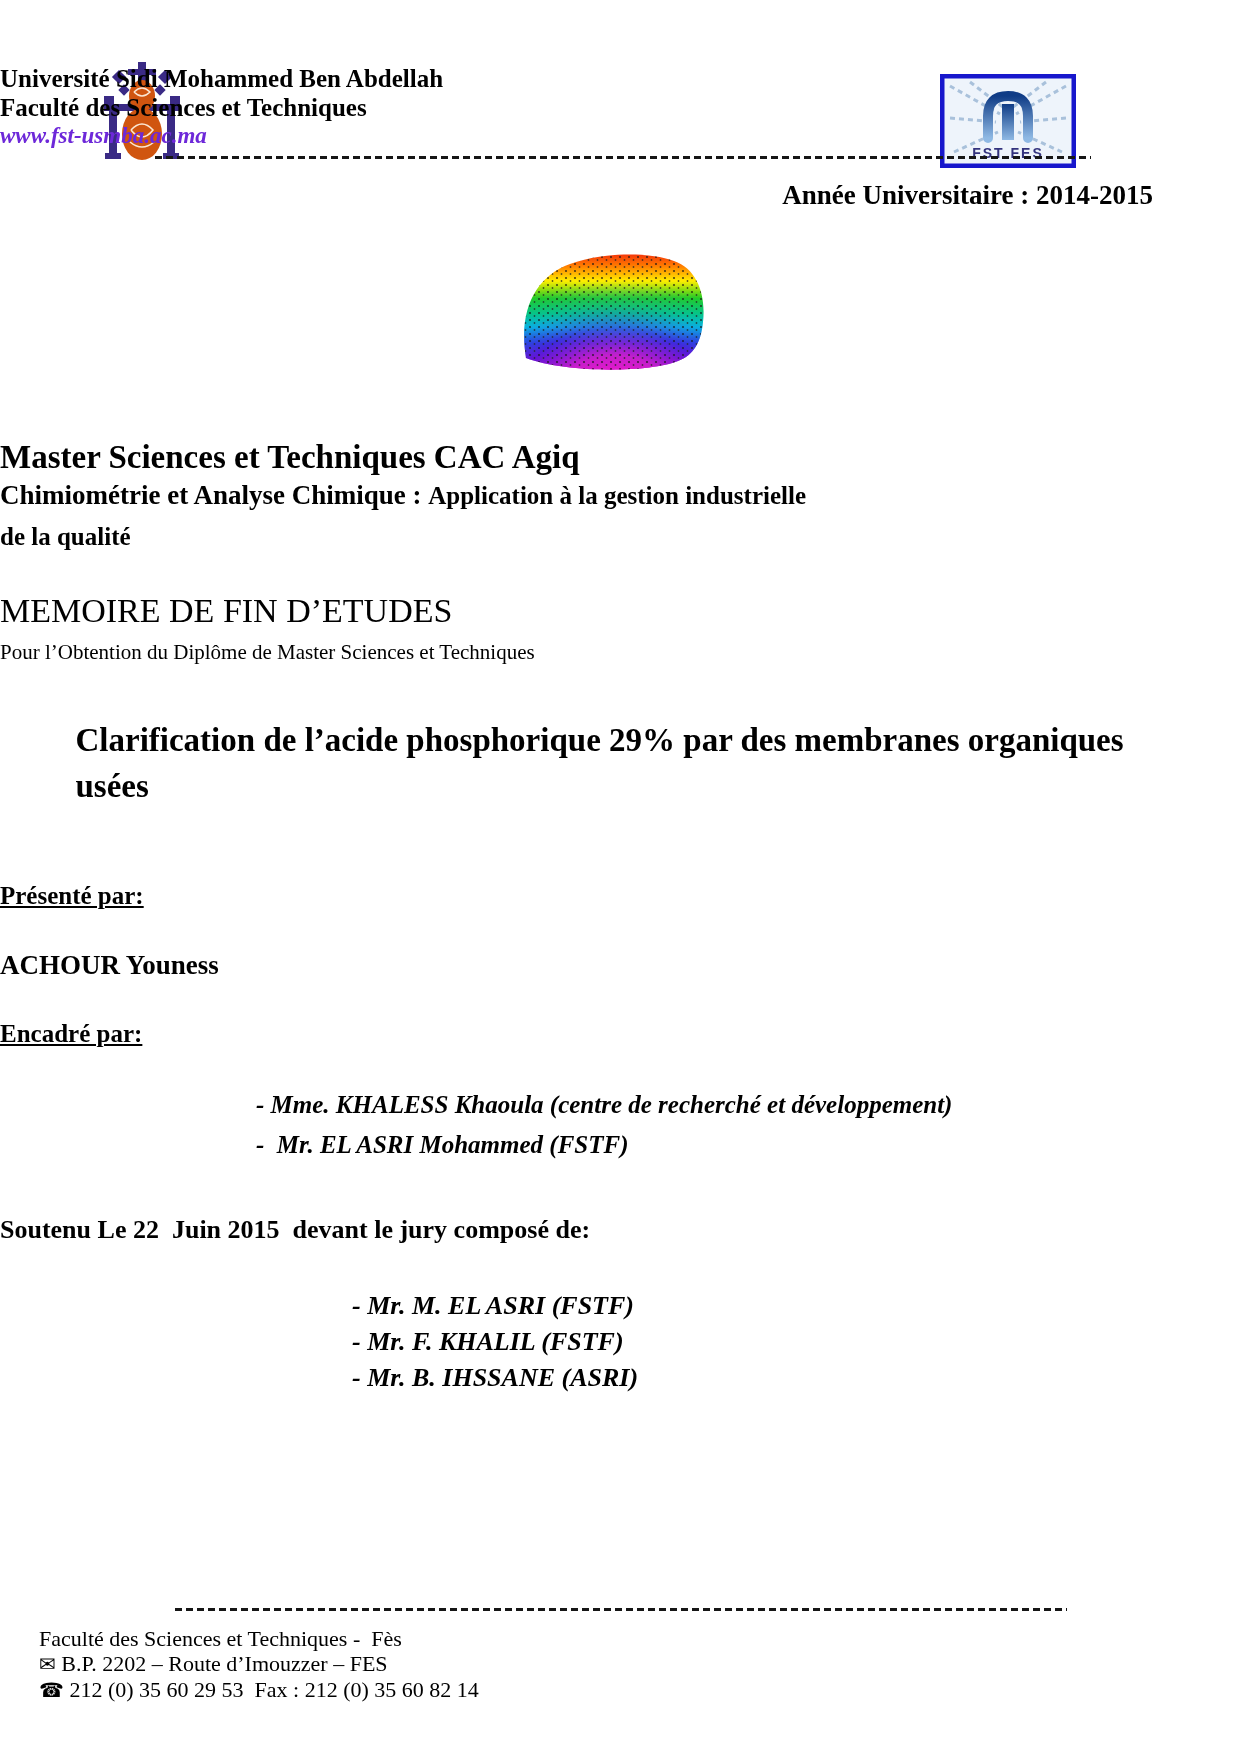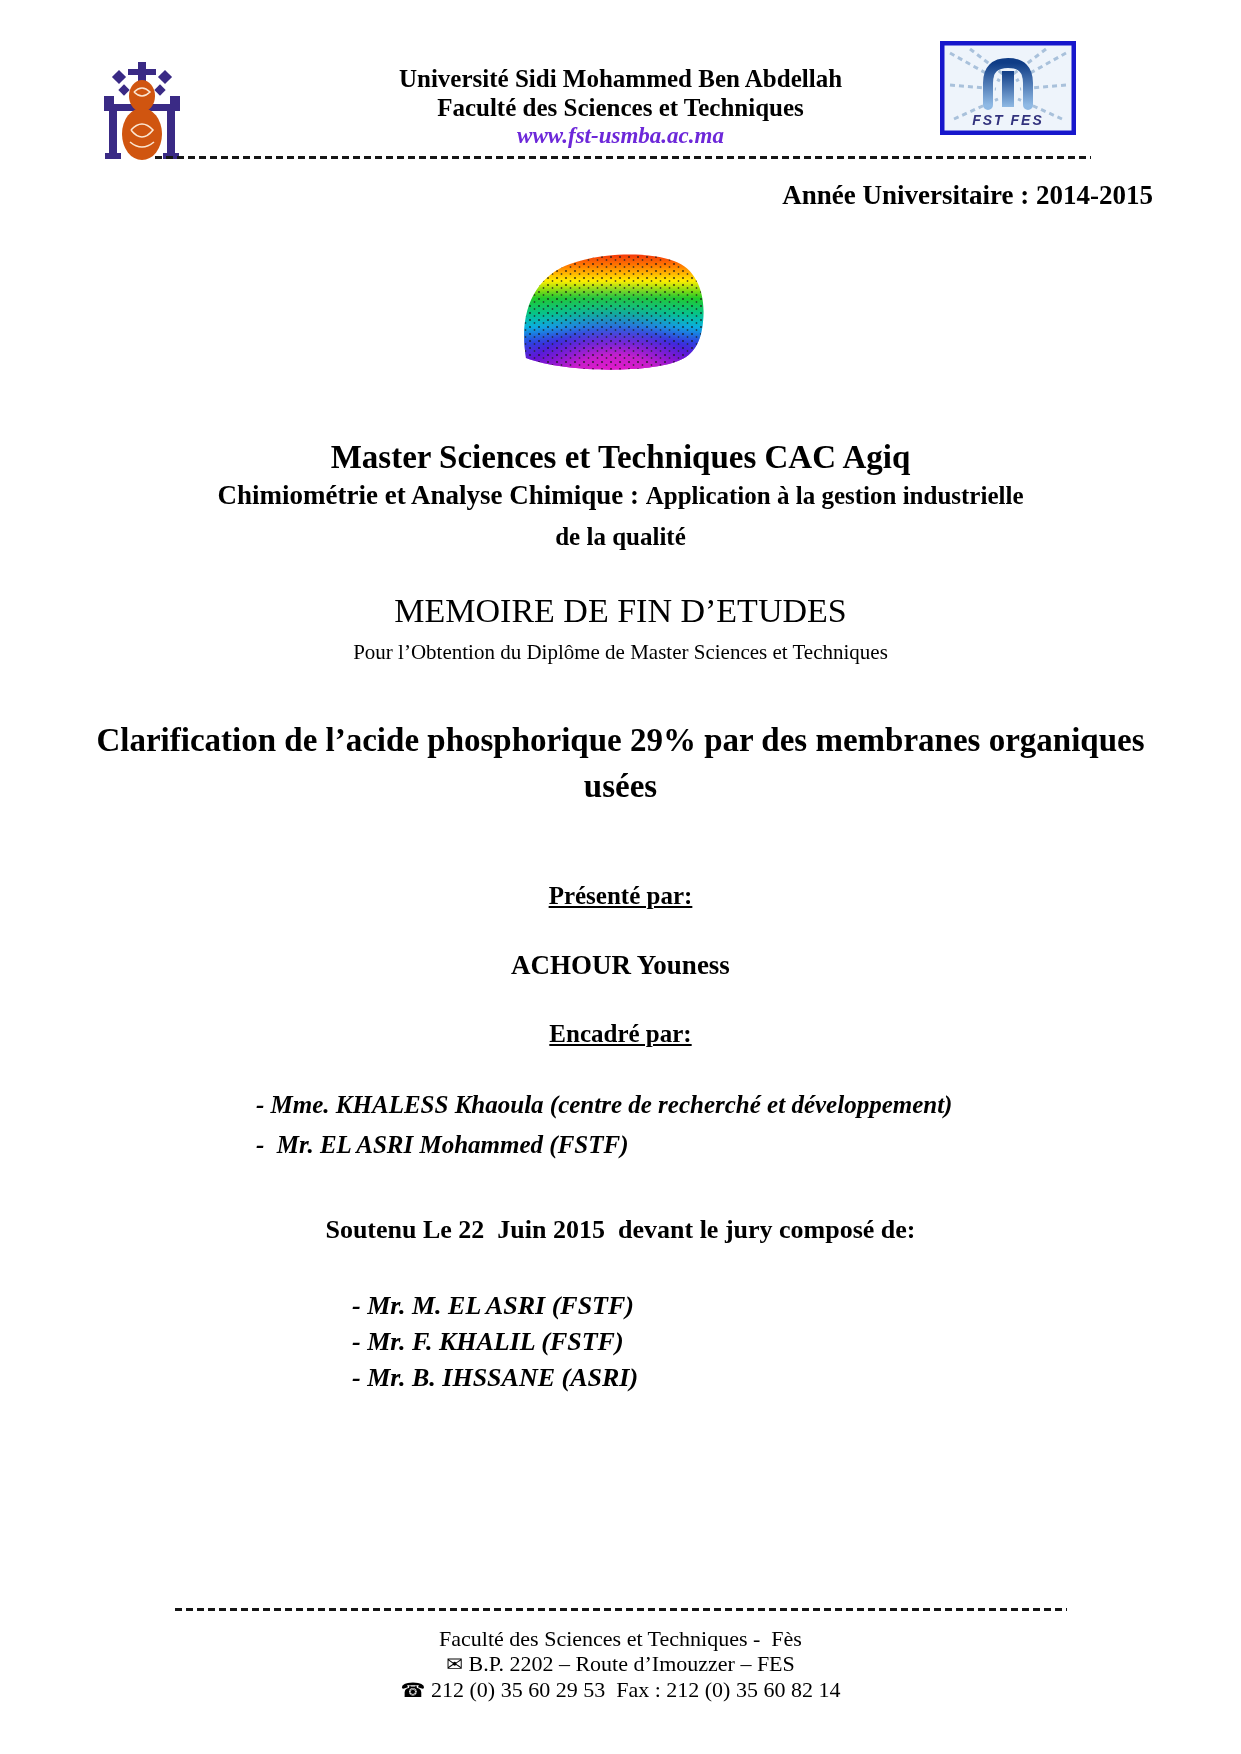--- a/index.html
+++ b/index.html
@@ -7,21 +7,21 @@
   .page{
     position:relative;
     width:1241px;height:1754px;
     margin:0 auto;
     background:#ffffff;
     font-family:"Liberation Serif", serif;
     color:#000;
     overflow:hidden;
   }
   .abs{position:absolute;}
-  .center{left:0;right:0;text-align:center;}
+  .center{left:0;right:0;text-align:left;}
   .pre{white-space:pre-wrap;}
   .dashline{
     height:3px;
     background:repeating-linear-gradient(to right,#161616 0 7px,transparent 7px 11px);
   }
   
   .hdr-uni{font-size:25px;font-weight:bold;line-height:29px;}
   .hdr-fac{font-size:25px;font-weight:bold;line-height:29px;}
   .hdr-www{font-size:23px;font-weight:bold;font-style:italic;color:#6d28d9;line-height:28px;}
   .annee{font-size:27px;font-weight:bold;}
@@ -35,21 +35,21 @@
   .mem-l1{font-size:34px;line-height:42px;}
   .mem-l2{font-size:21px;line-height:40px;}
   
   .thesis{font-size:33px;font-weight:bold;line-height:46px;width:1090px;margin:0 auto;}
   .hd-underline{font-size:25px;font-weight:bold;text-decoration:underline;}
   .author{font-size:27px;font-weight:bold;}
   .supervisors{font-size:25px;font-weight:bold;font-style:italic;line-height:40px;}
   .soutenu{font-size:26px;font-weight:bold;}
   .jury{font-size:26px;font-weight:bold;font-style:italic;line-height:36px;}
   .stage{font-size:27px;font-weight:bold;}
-  .footer{font-size:22px;line-height:25px;}
+  .footer{font-size:22px;line-height:25px;padding-left:39px;}
   .footer .icon{font-size:20px;}
   .logo-box{display:block;}
 </style>
 </head>
 <body>
 
 <div class="page">
 
   <div class="abs logo-box" style="left:98px;top:60px;width:88px;height:106px;">
     <svg width="88" height="106" viewBox="0 0 88 106">
@@ -79,21 +79,21 @@
       </g>
     </svg>
   </div>
 
   <div class="abs center" style="top:64px;">
     <div class="hdr-uni">Université Sidi Mohammed Ben Abdellah</div>
     <div class="hdr-fac">Faculté des Sciences et Techniques</div>
     <div class="hdr-www">www.fst-usmba.ac.ma</div>
   </div>
 
-  <div class="abs logo-box" style="left:940px;top:41px;width:136px;height:120px;font-style:italic;">
+  <div class="abs logo-box" style="left:940px;top:74px;width:136px;height:120px;">
     <svg width="136" height="94" viewBox="0 0 136 94">
       <defs>
         <linearGradient id="archg" x1="0" y1="0" x2="0" y2="1">
           <stop offset="0" stop-color="#0f3c86"></stop>
           <stop offset="1" stop-color="#8fb9e4"></stop>
         </linearGradient>
       </defs>
       <rect x="2" y="2" width="132" height="90" fill="#eef4fb" stroke="#1717cc" stroke-width="5"></rect>
       <g stroke="#9db9d6" stroke-width="3" stroke-dasharray="5 4" opacity="0.85">
         <line x1="10" y1="12" x2="60" y2="40"></line>

